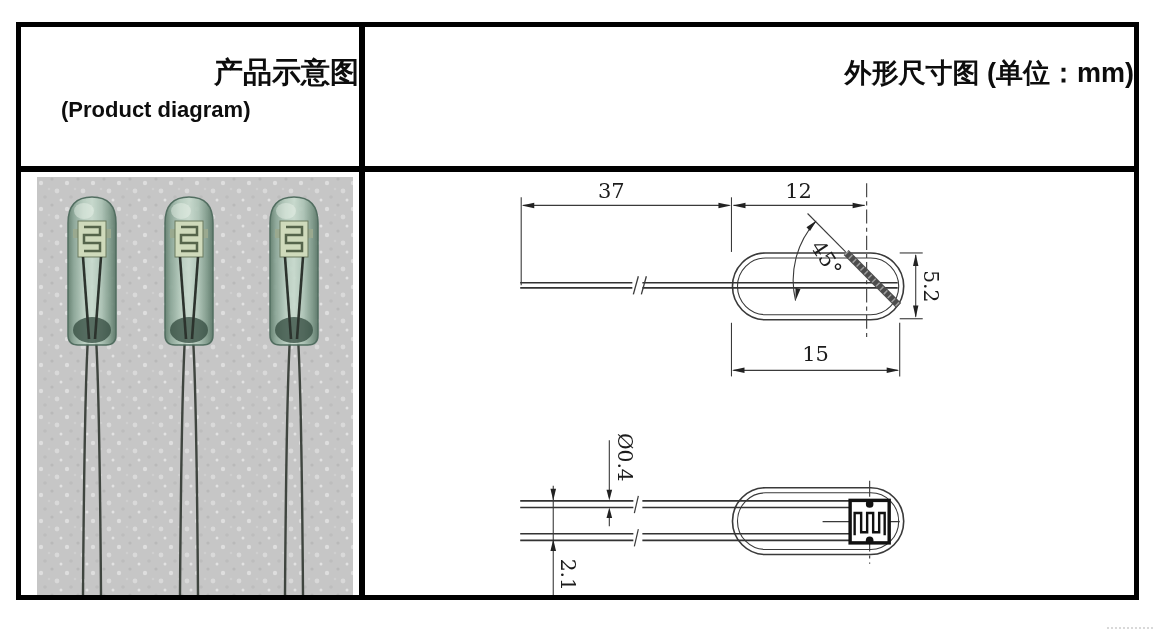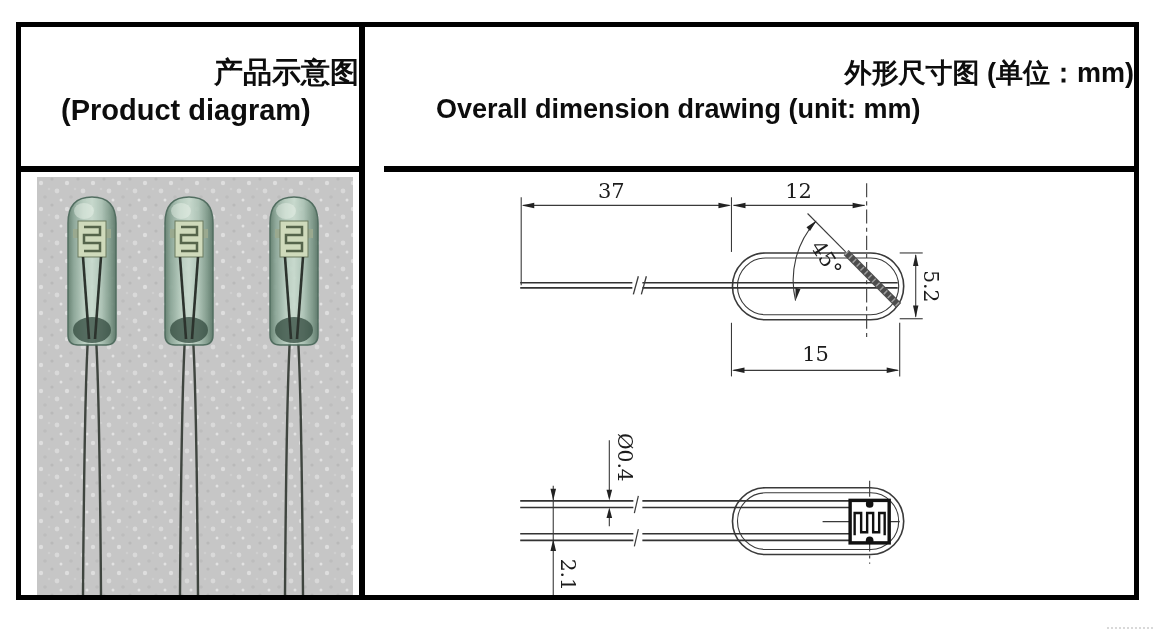--- a/index.html
+++ b/index.html
@@ -10,23 +10,23 @@
   .tbl{
     position:absolute;left:16px;top:22px;width:1113px;height:568px;
     border:5px solid #000;display:grid;
     grid-template-columns:344px 1fr;grid-template-rows:145px 1fr;
     background:#fff;
   }
   .cell{position:relative;background:#fff;}
   .b-r{border-right:6px solid #000;}
   .b-b{border-bottom:6px solid #000;}
   .hdr-left{padding:26px 0 0 40px;}
-  .hdr-right{padding:28px 0 0 52px;margin-left:19px;}
+  .hdr-right{padding:28px 0 0 38px;}
   .t-zh{font-size:29px;font-weight:bold;color:#0d0d0d;line-height:38px;white-space:nowrap;text-align:right;}
-  .t-en{font-size:29px;font-weight:bold;color:#0d0d0d;line-height:38px;white-space:nowrap;}
+  .t-en{font-size:22px;font-weight:bold;color:#0d0d0d;line-height:38px;white-space:nowrap;}
   .hdr-right .t-zh,.hdr-right .t-en{font-size:27px;line-height:36px;}
   .photo{position:absolute;left:16px;top:5px;width:316px;height:418px;}
   .drawing{position:absolute;left:0;top:0;width:100%;height:100%;}
   .dimtxt{font-family:"DejaVu Serif",serif;fill:#1c1c1c;}
   .wm{
     position:absolute;right:6px;bottom:4px;width:46px;height:0;
     border-top:2px dotted #d9d9d9;
   }
 </style>
 </head>
@@ -34,21 +34,20 @@
 
 <div class="tbl">
 
   <div class="cell b-r b-b hdr-left">
     <div class="t-zh">产品示意图</div>
     <div class="t-en">(Product diagram)</div>
   </div>
 
   <div class="cell b-b hdr-right">
     <div class="t-zh">外形尺寸图 (单位：mm)</div>
-    <div class="t-en">Overall dimension drawing (unit: mm)</div>
   </div>
 
   <div class="cell b-r">
     <svg class="photo" viewBox="0 0 316 418" preserveAspectRatio="none">
       <defs>
         <pattern id="speck" width="26" height="26" patternUnits="userSpaceOnUse">
           <rect width="26" height="26" fill="#c6c6c6"></rect>
           <circle cx="4" cy="6" r="2.2" fill="#dedede"></circle>
           <circle cx="15" cy="2" r="1.6" fill="#b9b9b9"></circle>
           <circle cx="20" cy="14" r="2.4" fill="#d9d9d9"></circle>

